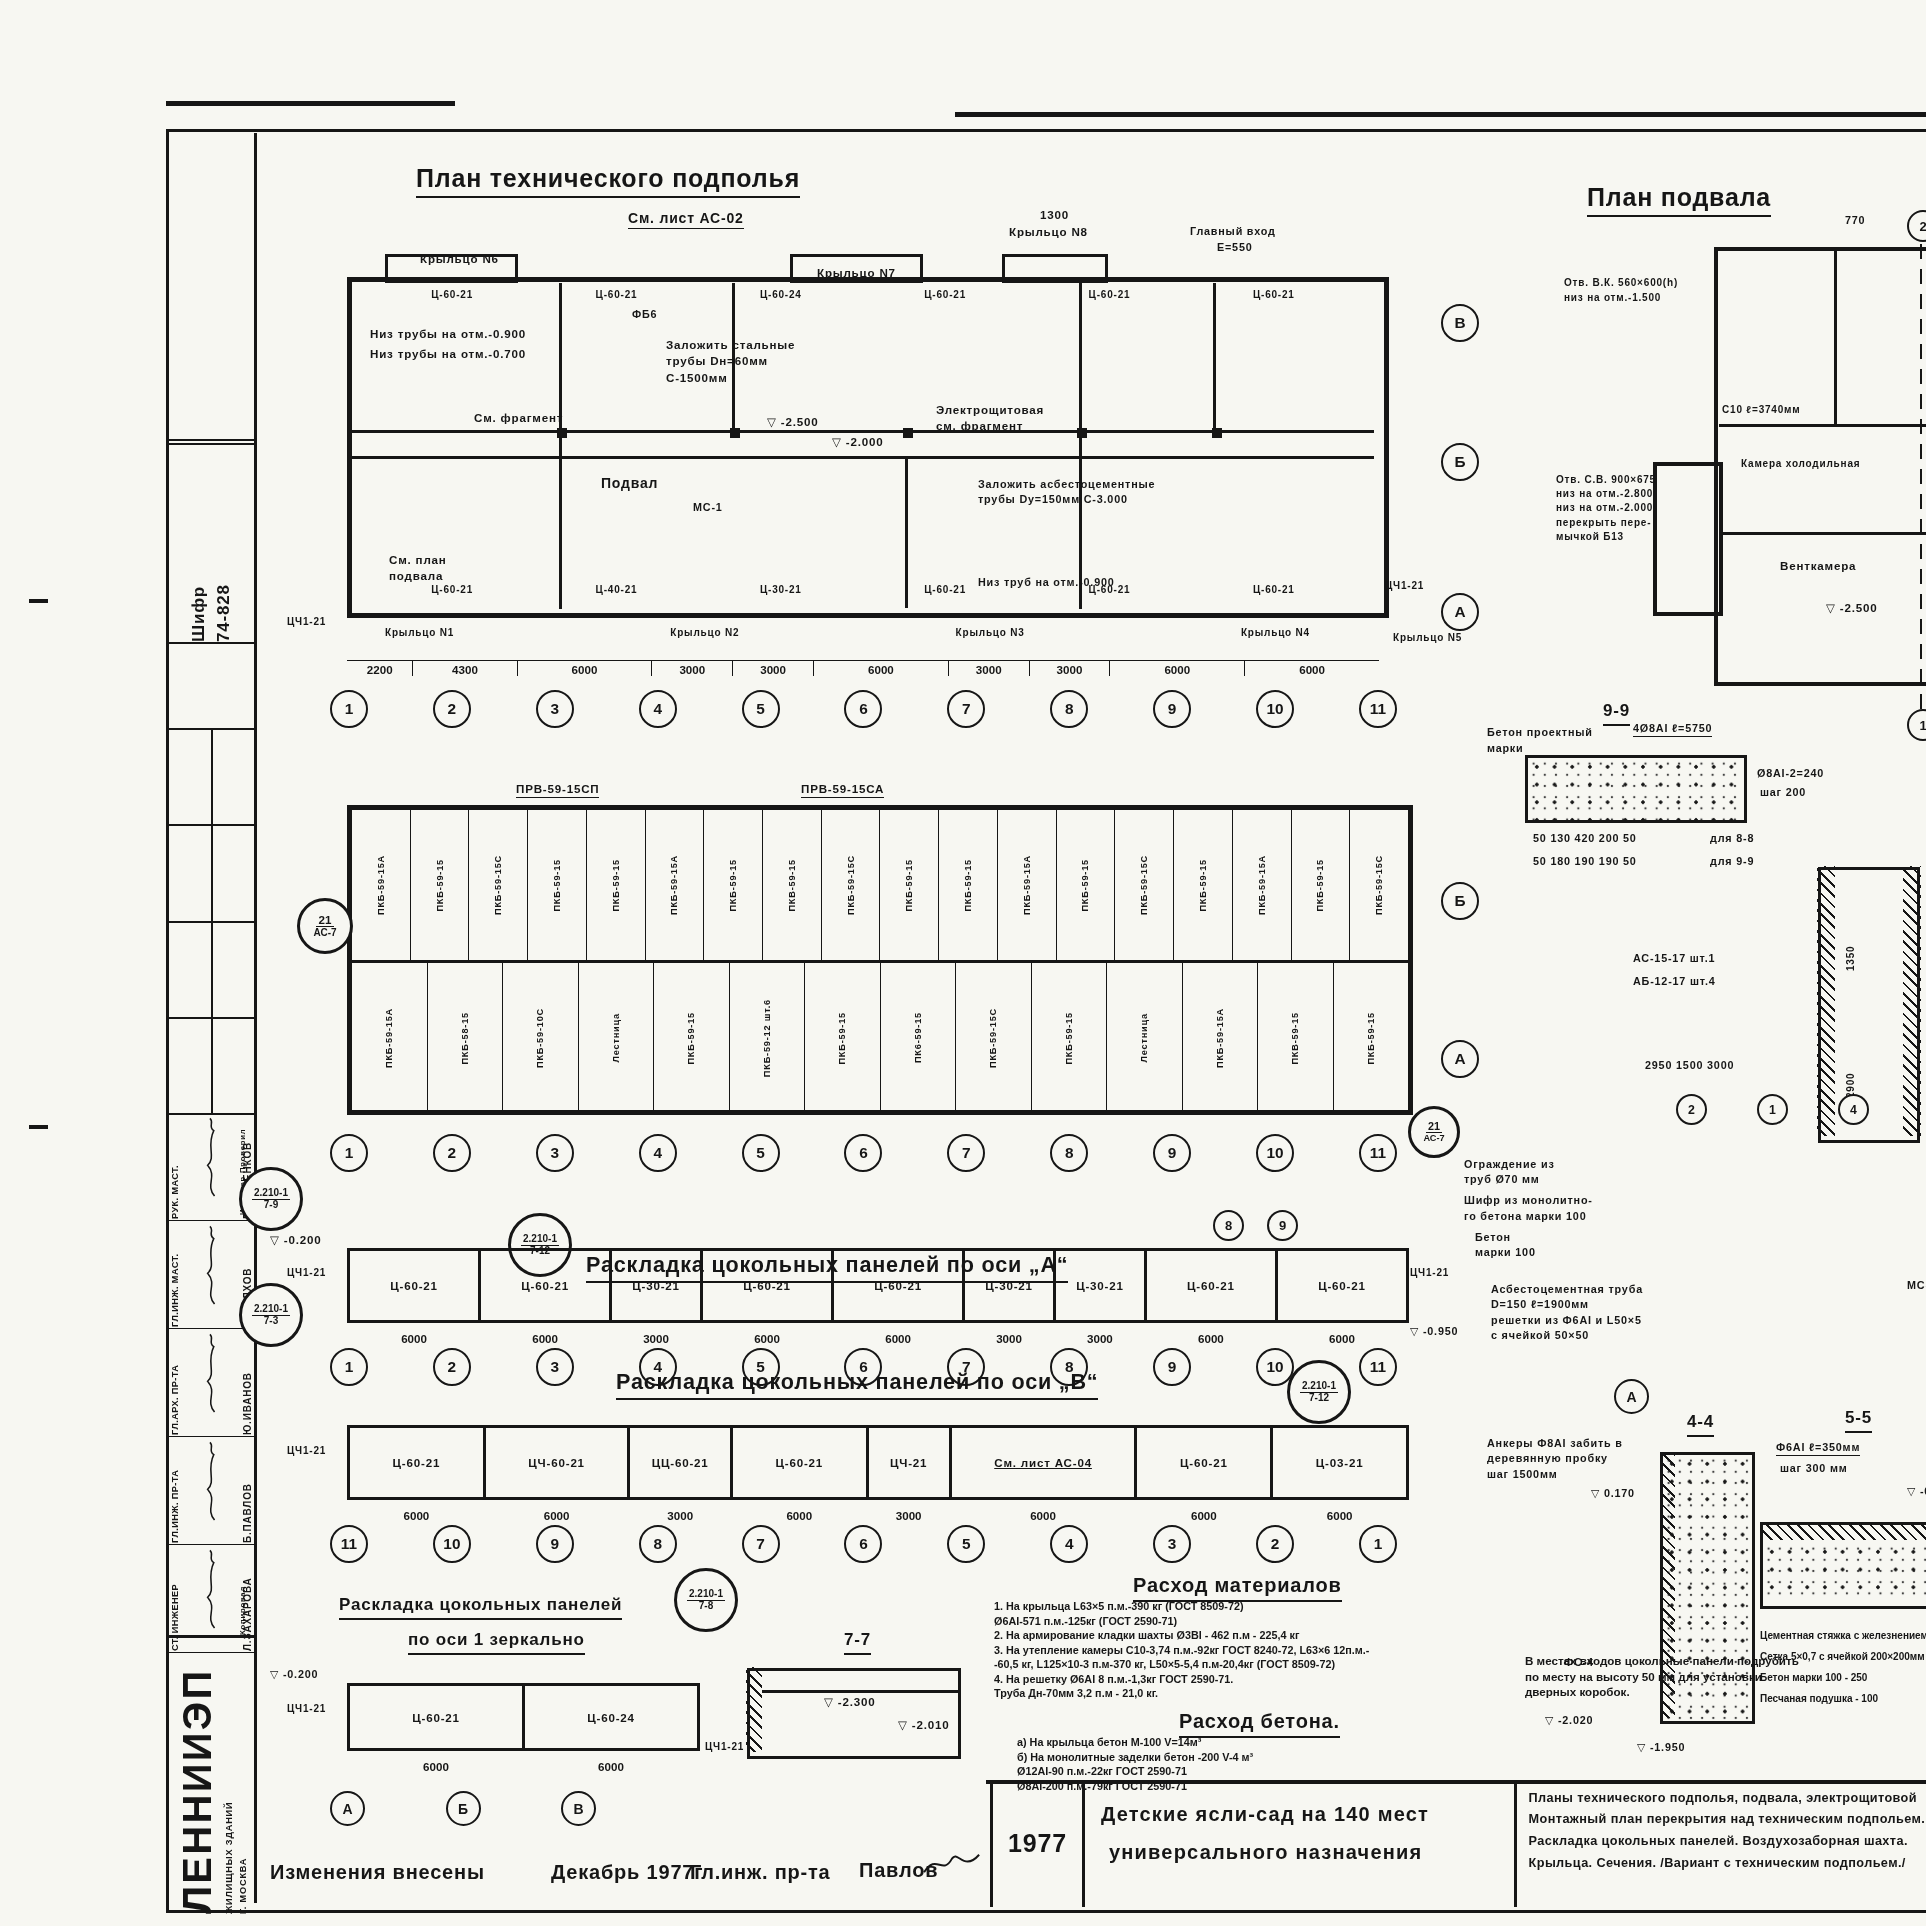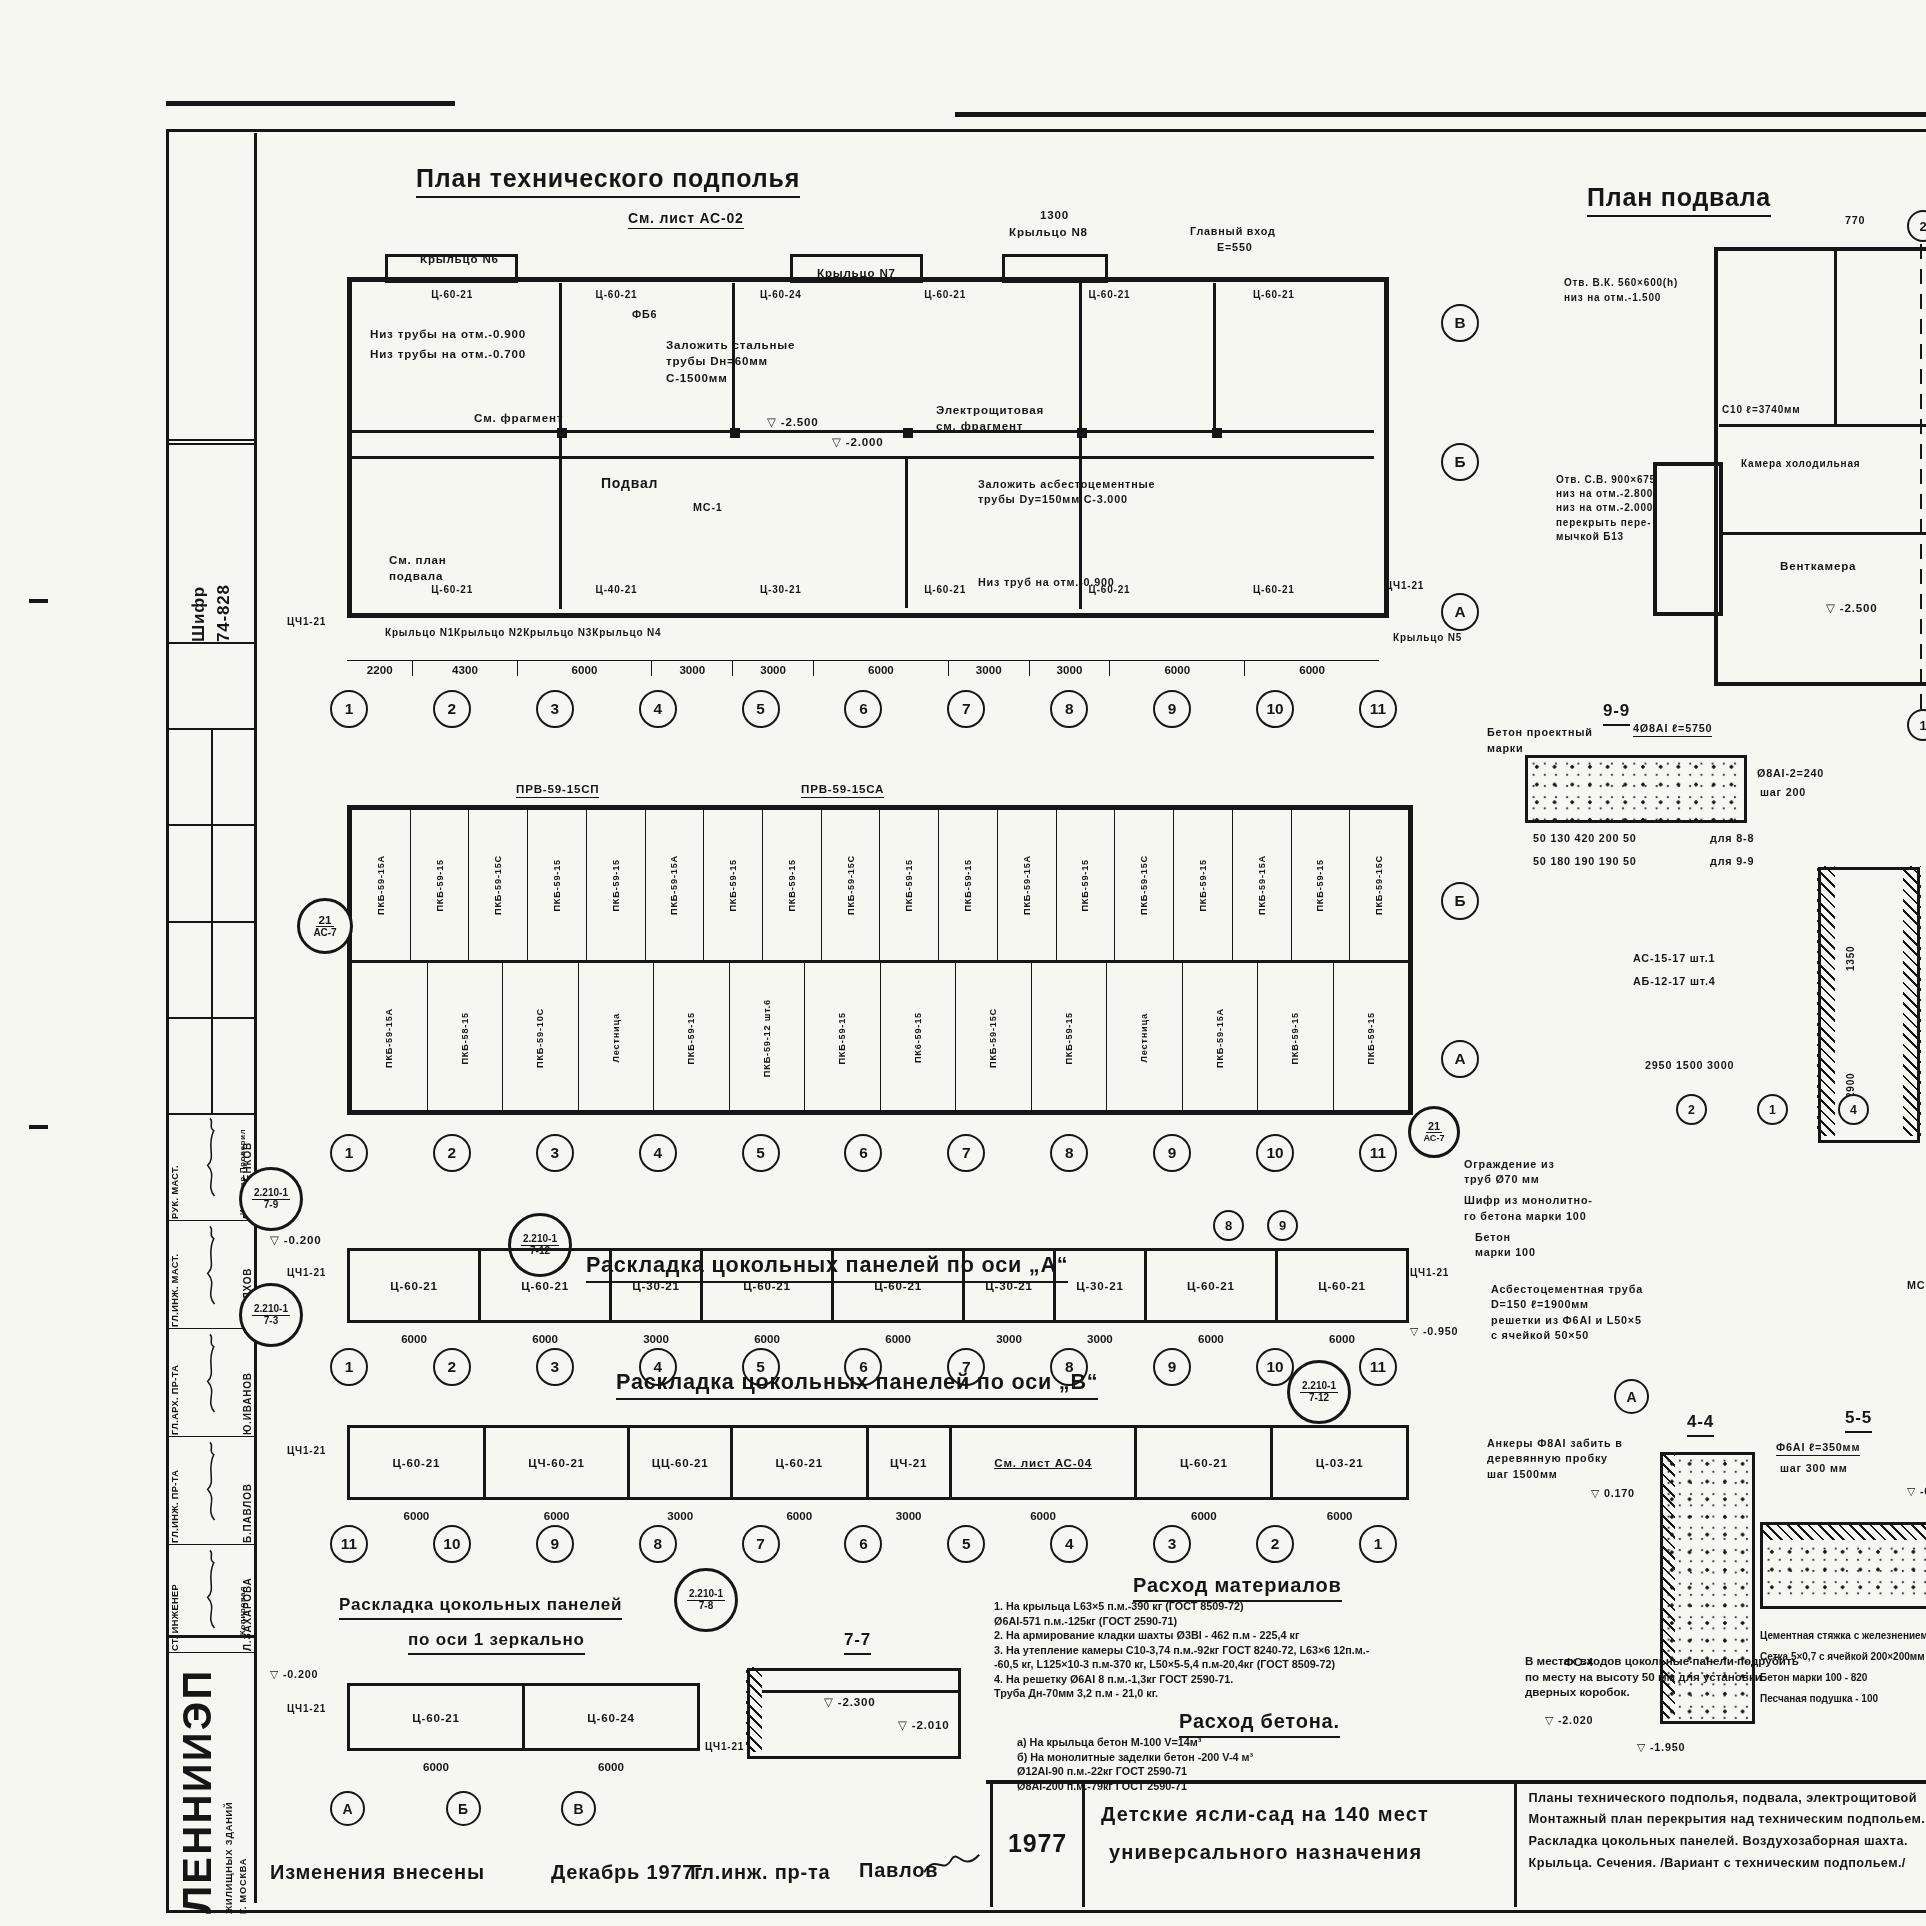--- a/index.html
+++ b/index.html
@@ -171,21 +171,21 @@
   <span class="t f26">Ц-60-21</span>
       <span class="t f26">Ц-40-21</span>
       <span class="t f26">Ц-30-21</span>
       <span class="t f26">Ц-60-21</span>
       <span class="t f26">Ц-60-21</span>
       <span class="t f26">Ц-60-21</span>
     </div>
   <div class="abs t f26" style="left:287px;top:616px">ЦЧ1-21</div>
   <div class="abs t f26" style="left:1385px;top:580px">ЦЧ1-21</div>
 
-  <div class="abs" style="left:385px;top:627px;width:925px;display:flex;">
+  <div class="abs" style="left:385px;top:627px;width:925px;display:flex;justify-content:space-between">
 
   <span class="t f26">Крыльцо N1</span>
       <span class="t f26">Крыльцо N2</span>
       <span class="t f26">Крыльцо N3</span>
       <span class="t f26">Крыльцо N4</span>
     </div>
   <div class="abs t f26" style="left:1393px;top:632px">Крыльцо N5</div>
 
   <div class="abs dimrow" style="left:347px;top:660px;width:1032px">
 
@@ -628,21 +628,21 @@
   <div class="abs t f28" style="left:1780px;top:1462px">шаг 300 мм</div>
   <div class="abs t f28 lvl" style="left:1907px;top:1485px">-0.050</div>
 
   <div class="abs" style="left:1760px;top:1522px;width:200px;height:81px;border:3.1px solid #161616">
     <div class="hatch" style="position:absolute;left:0;top:0;width:194px;height:15.4px"></div>
     <div class="dots" style="position:absolute;left:0;top:17.7px;width:194px;height:57px"></div>
   </div>
 
   <div class="abs t f26" style="left:1760px;top:1630px;letter-spacing:0">Цементная стяжка с железнением</div>
   <div class="abs t f26" style="left:1760px;top:1651px;letter-spacing:0">Сетка 5×0,7 с ячейкой 200×200мм</div>
-  <div class="abs t f26" style="left:1760px;top:1672px;letter-spacing:0">Бетон марки 100 - 820</div>
+  <div class="abs t f26" style="left:1760px;top:1672px;letter-spacing:0">Бетон марки 100 - 250</div>
   <div class="abs t f26" style="left:1760px;top:1693px;letter-spacing:0">Песчаная подушка - 100</div>
 
   <div class="abs ink" style="left:986px;top:1780px;width:1712px;height:3.9px"></div>
 
   <div class="abs axrow" style="left:330px;top:1807px;width:266px"></div>
   <div class="abs t f40" style="left:270px;top:1861px">Изменения внесены</div>
   <div class="abs t f40" style="left:551px;top:1861px">Декабрь 1977г</div>
   <div class="abs t f40" style="left:690px;top:1861px">Гл.инж. пр-та</div>
   <div class="abs t f40" style="left:859px;top:1859px">Павлов</div>
   <svg class="abs" style="left:921px;top:1845px" width="62" height="35" viewBox="0 0 160 90">

